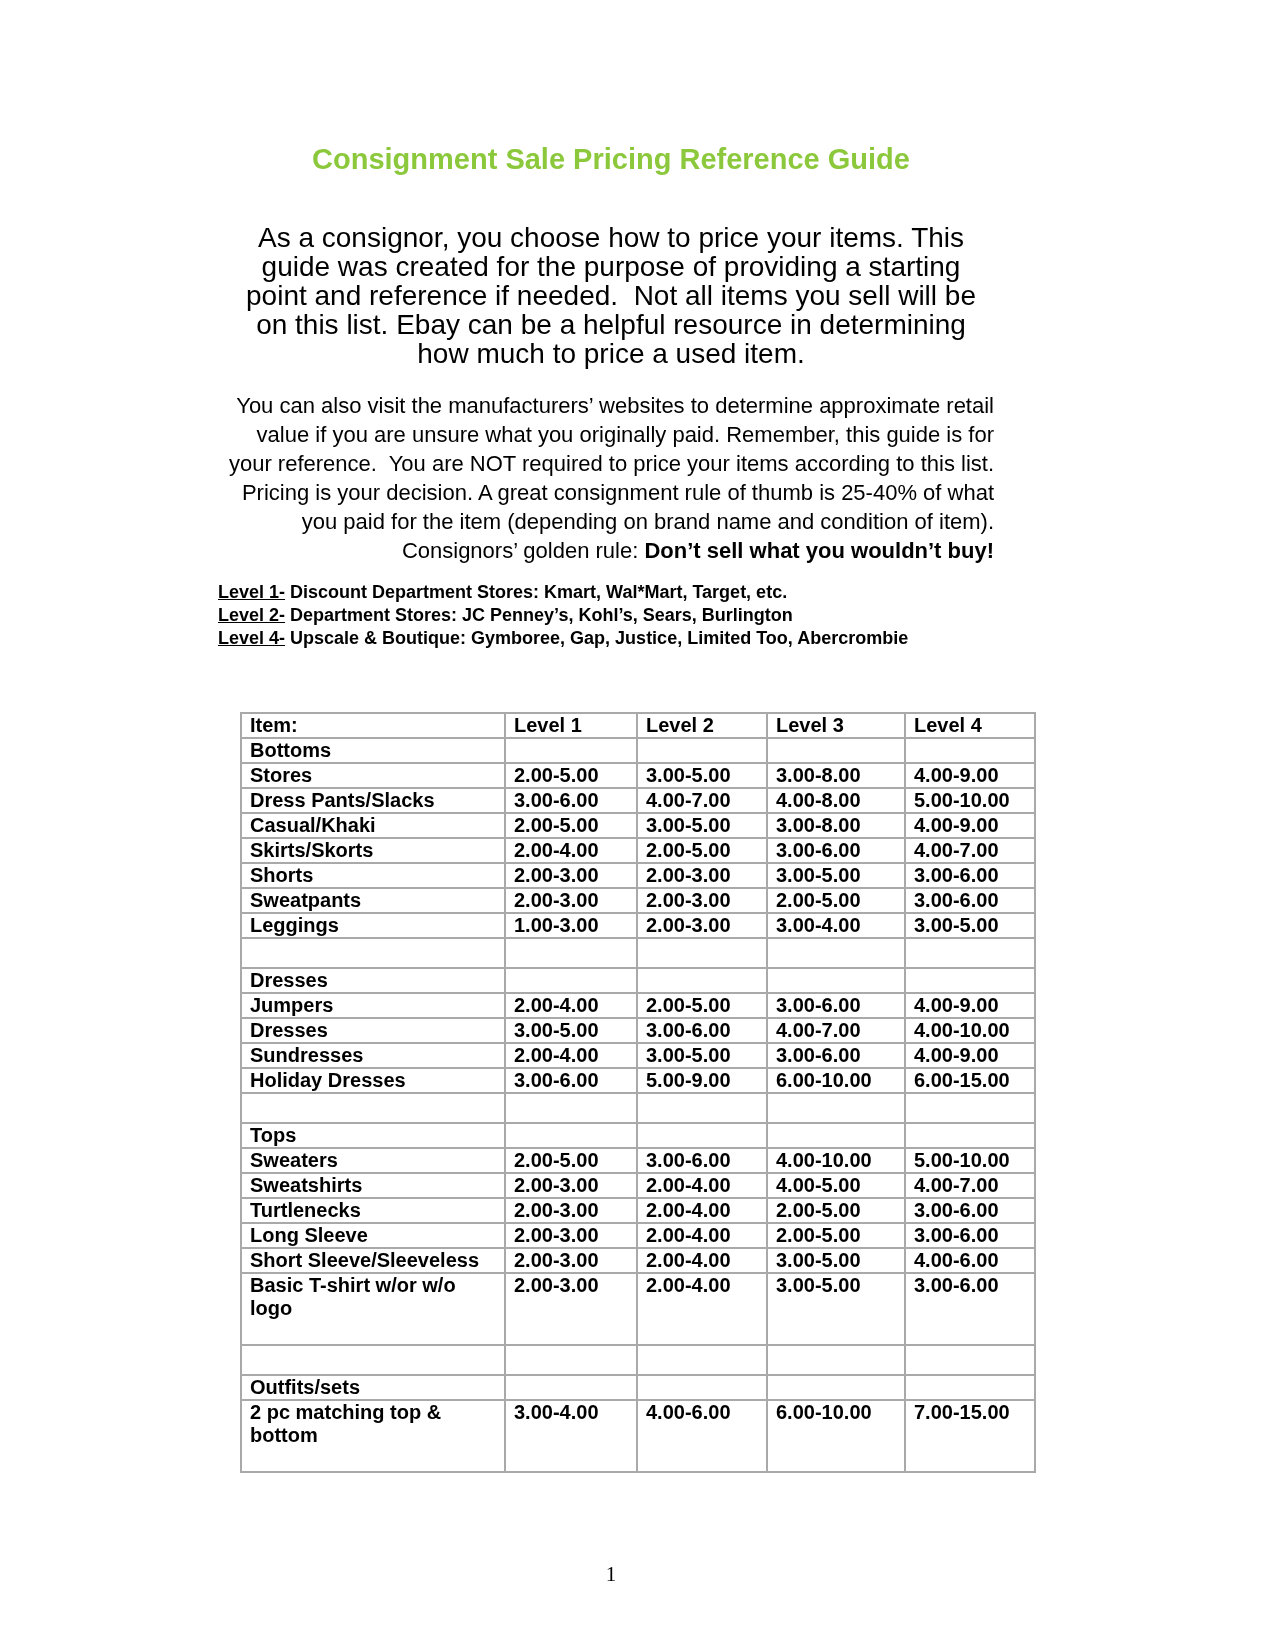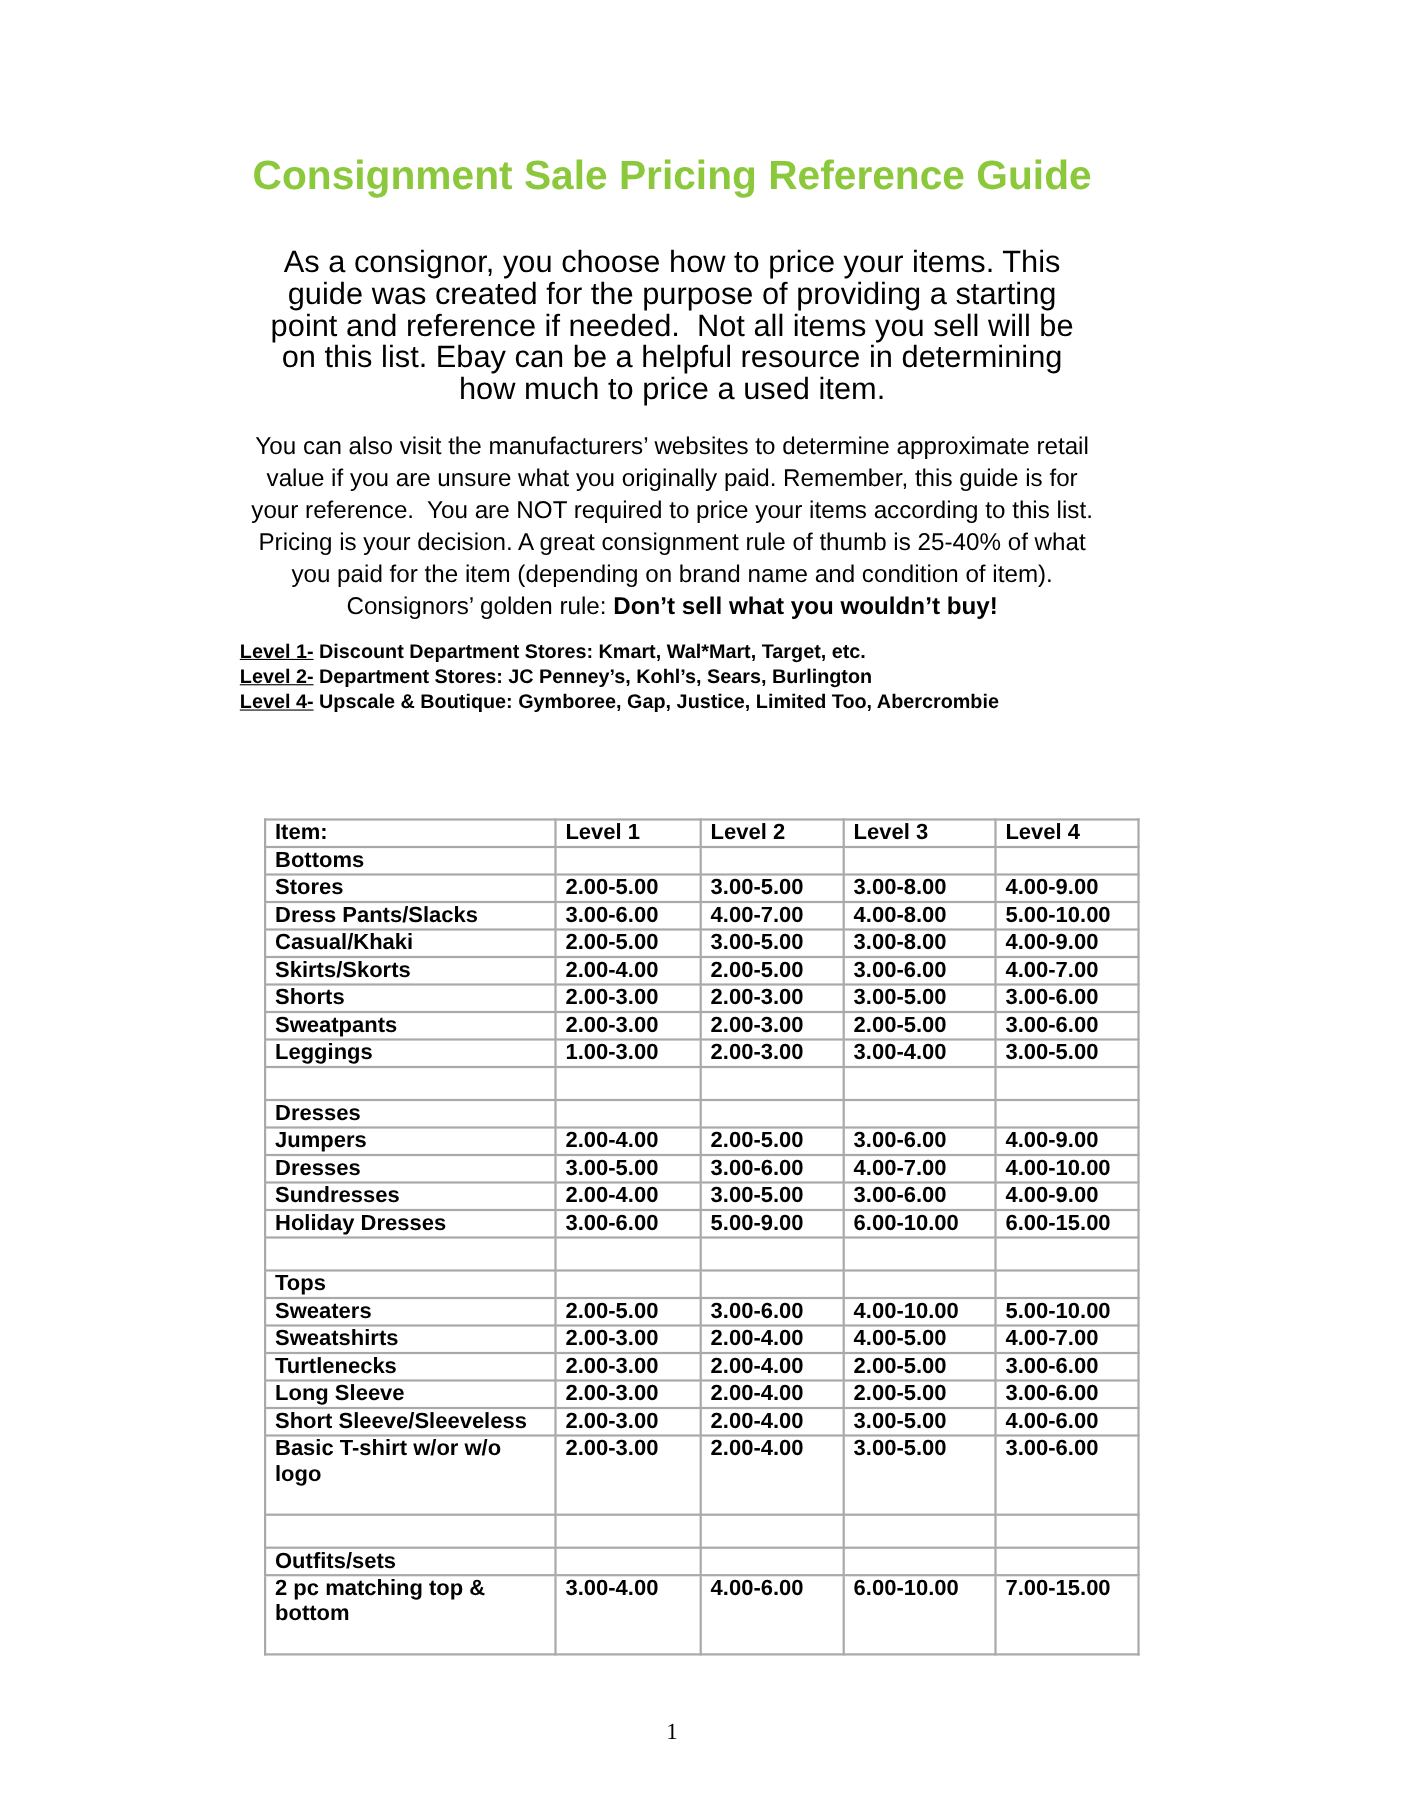--- a/index.html
+++ b/index.html
@@ -13,50 +13,50 @@
     overflow:hidden;
   }
   .content {
     position:absolute;
     left:228px;
     top:143px;
     width:766px;
   }
   .doc-title {
     margin:0;
-    font-size:37px;
+    font-size:29px;
     line-height:33px;
     font-weight:bold;
     text-align:center;
   }
   .intro {
     margin:47px 0 0 0;
     font-size:28px;
     line-height:29px;
     text-align:center;
     white-space:pre-wrap;
   }
   .bodyp {
     margin:23px 0 0 0;
     font-size:22px;
     line-height:29px;
-    text-align:center;
+    text-align:right;
     white-space:pre-wrap;
   }
   .bodyp b { font-weight:bold; }
   .levels {
     margin:16px 0 0 -10px;
     font-size:18px;
     line-height:23px;
     font-weight:bold;
   }
   .level-line { white-space:pre-wrap; }
   .level-label { text-decoration:underline; }
   table.pricing {
-    margin:94px 0 0 12px;
+    margin:62px 0 0 12px;
     border-collapse:collapse;
     table-layout:fixed;
     width:794px;
     font-size:20px;
     font-weight:bold;
   }
   table.pricing td {
     border:2px solid #a9a9a9;
     padding:0 4px 0 8px;
     line-height:23px;

